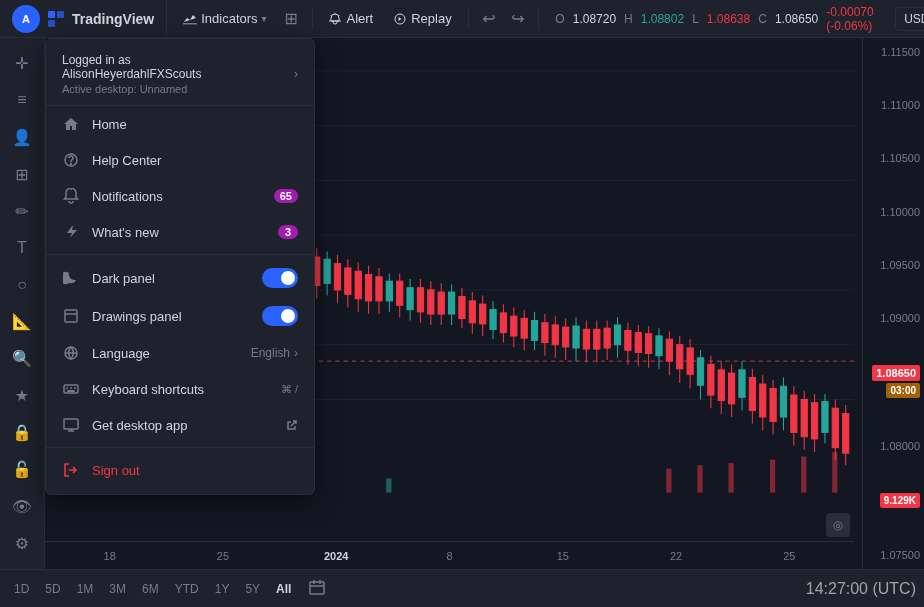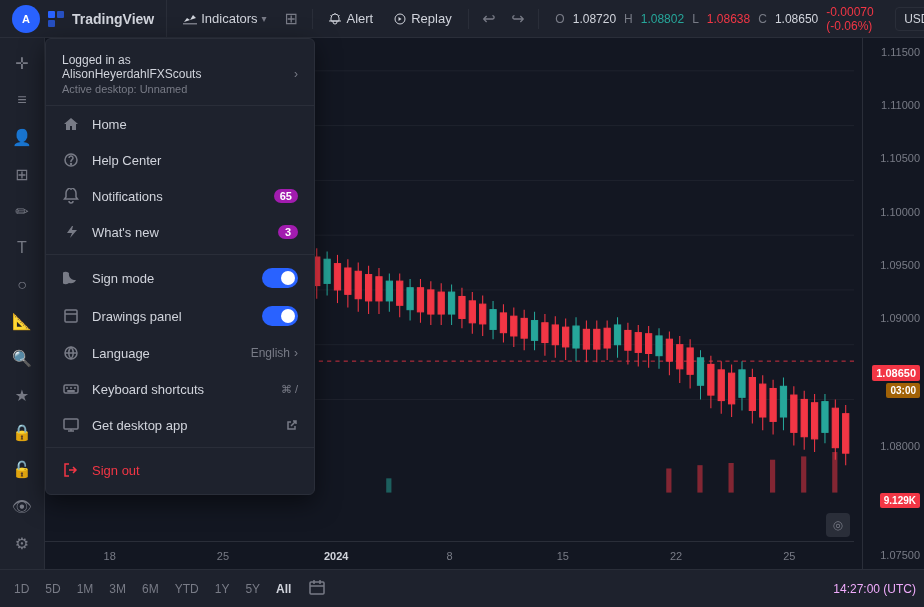--- a/index.html
+++ b/index.html
@@ -300,22 +300,22 @@
     .timeframe-btn {
       padding: 3px 6px;
       font-size: 12px;
       color: #787b86;
       border-radius: 3px;
       cursor: pointer;
     }
     .timeframe-btn.active { color: #d1d4dc; font-weight: 600; }
     .bottom-right {
       margin-left: auto;
-      font-size: 12px;
-      color: #f0abfc;
+      font-size: 16px;
+      color: #a3a3a3;
       display: flex; align-items: center; gap: 8px;
     }
 
     
     .chart-svg {
       width: 100%;
       height: 100%;
     }
   </style>
 </head>
@@ -448,21 +448,21 @@
   </div>
 
   <div class="menu-divider"></div>
 
   <div class="menu-item">
     <span class="menu-item-icon">
       <svg width="16" height="16" viewBox="0 0 16 16" fill="currentColor">
           <path d="M13 10A6 6 0 016 3a6 6 0 100 10 6 6 0 007-3z"></path>
         </svg>
     </span>
-    <span class="menu-item-label">Sign mode</span>
+    <span class="menu-item-label">Dark panel</span>
     <div class="toggle-wrap">
       <div class="toggle-bg"></div>
       <div class="toggle-knob"></div>
     </div>
   </div>
 
   <div class="menu-item">
     <span class="menu-item-icon">
       <svg width="16" height="16" viewBox="0 0 16 16" fill="none" stroke="currentColor" stroke-width="1.5">
           <rect x="2" y="2" width="12" height="12" rx="1"></rect>

